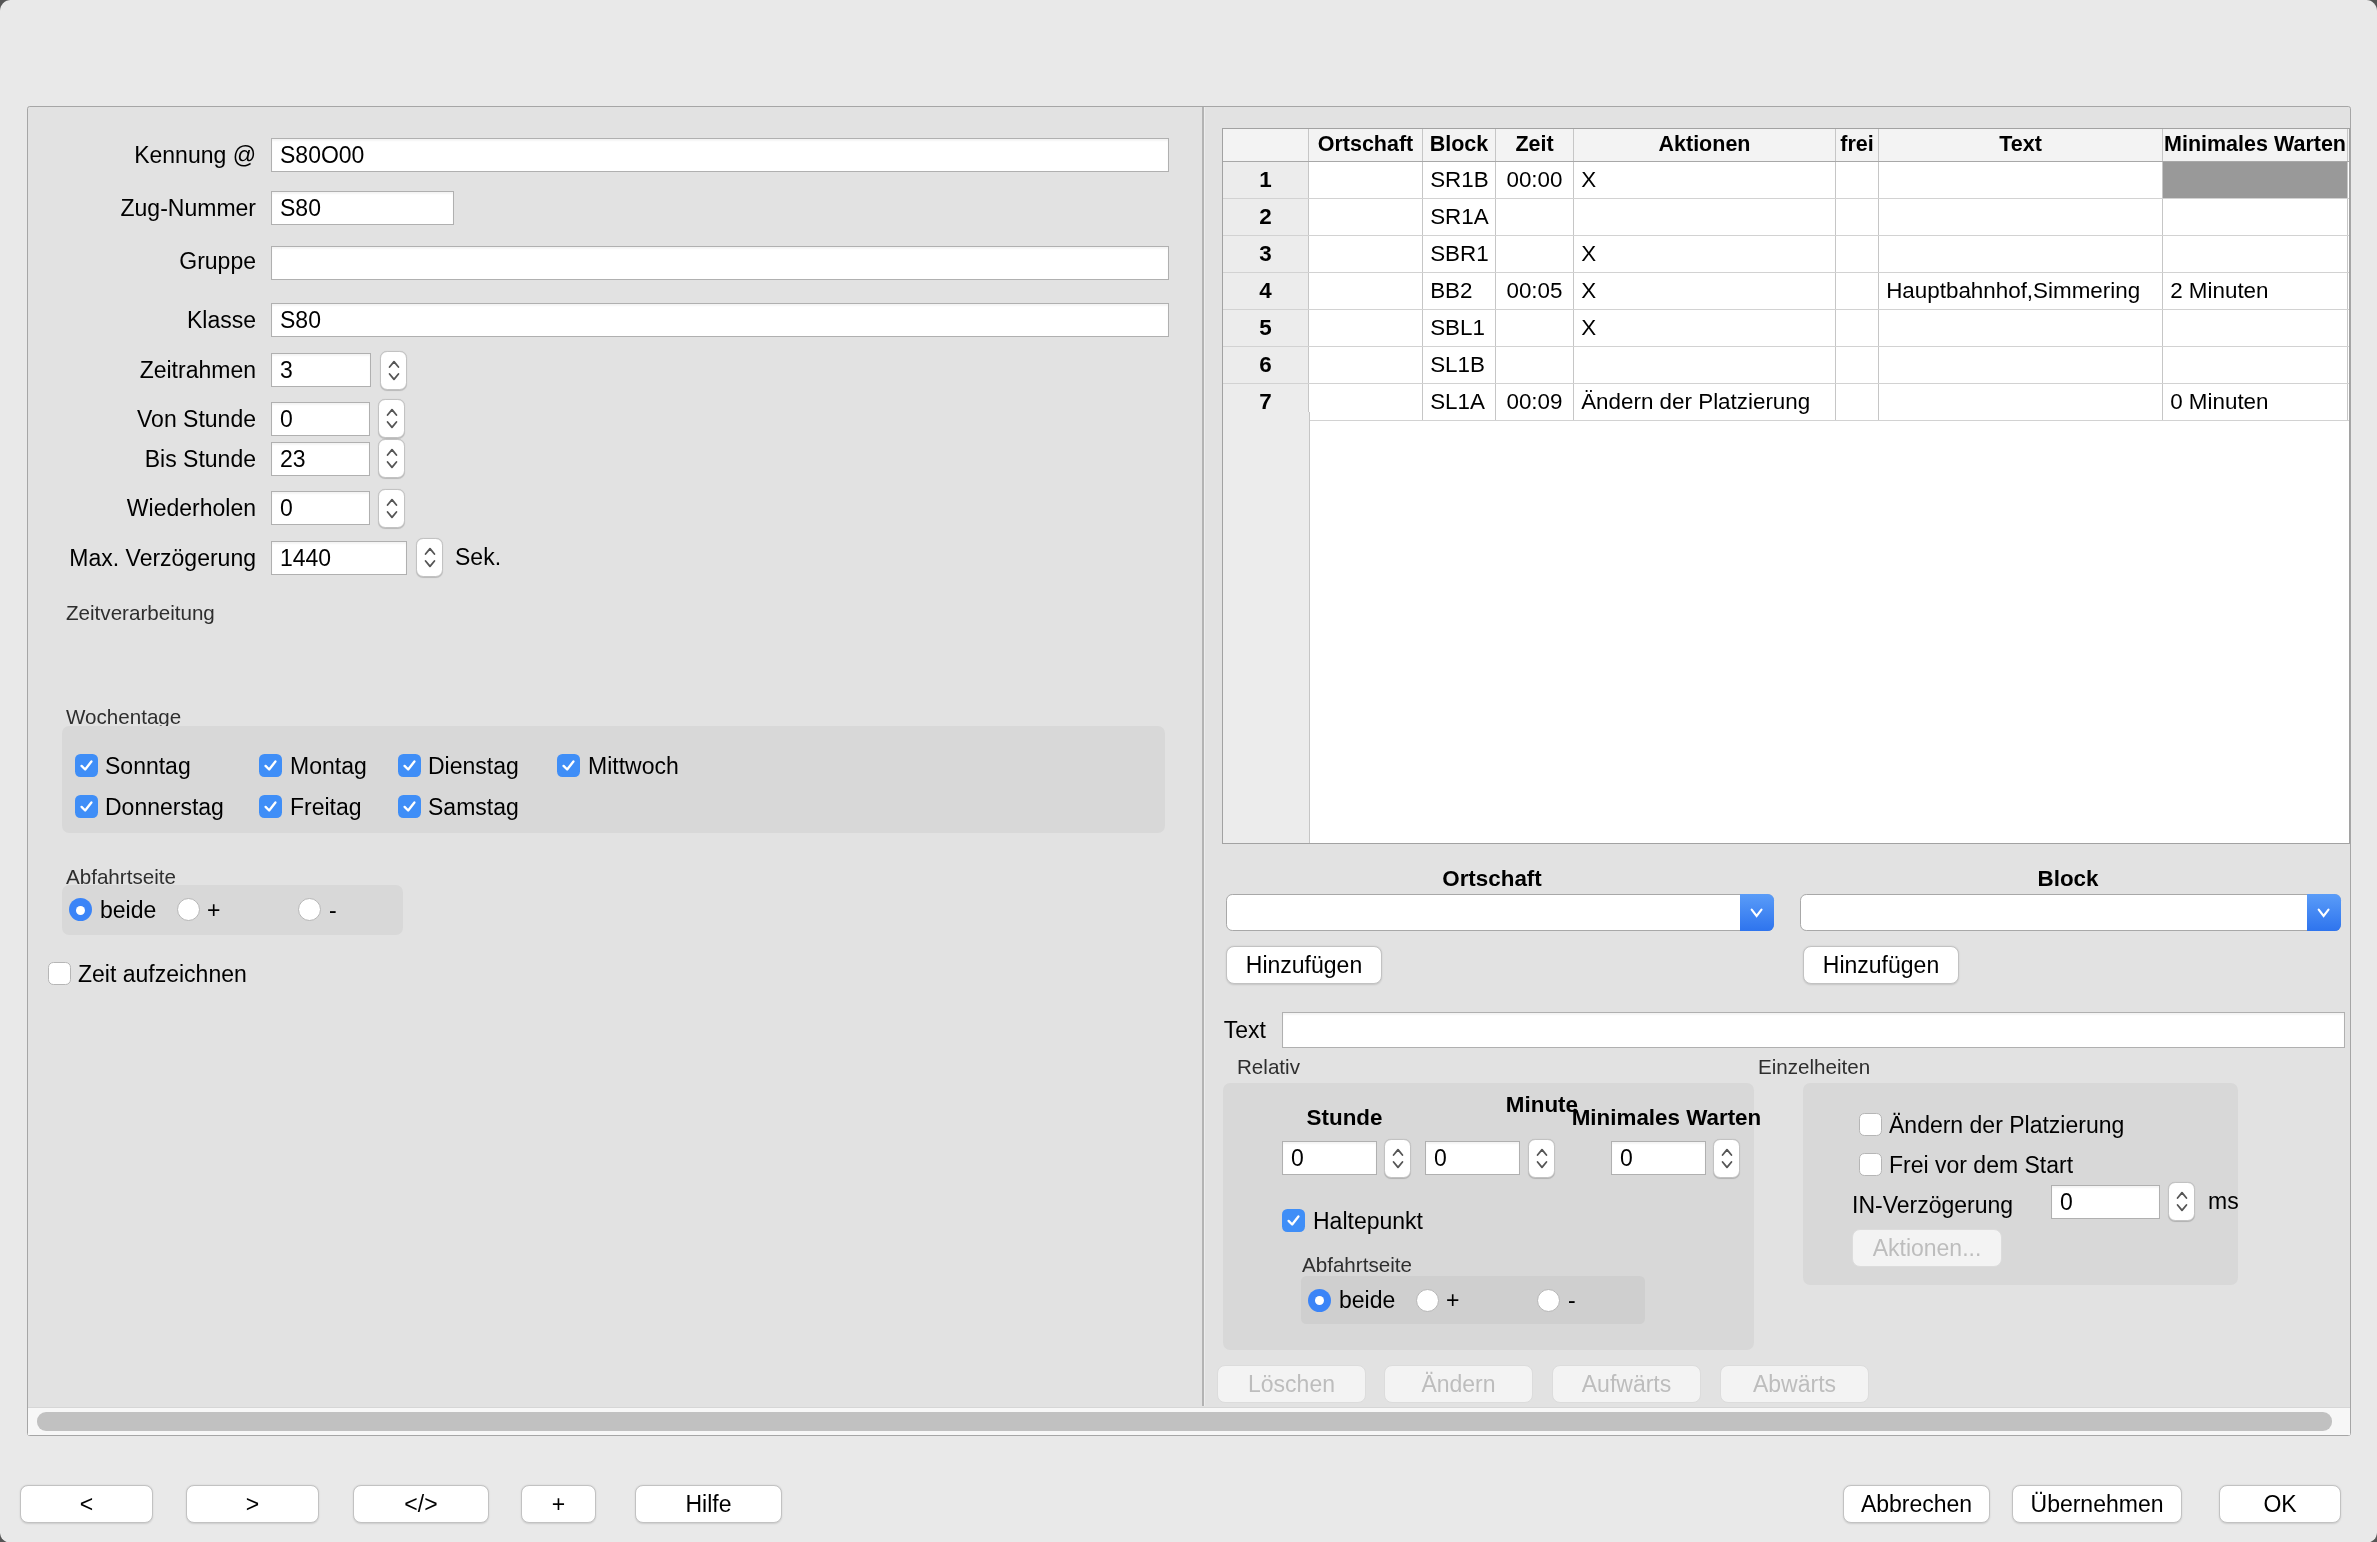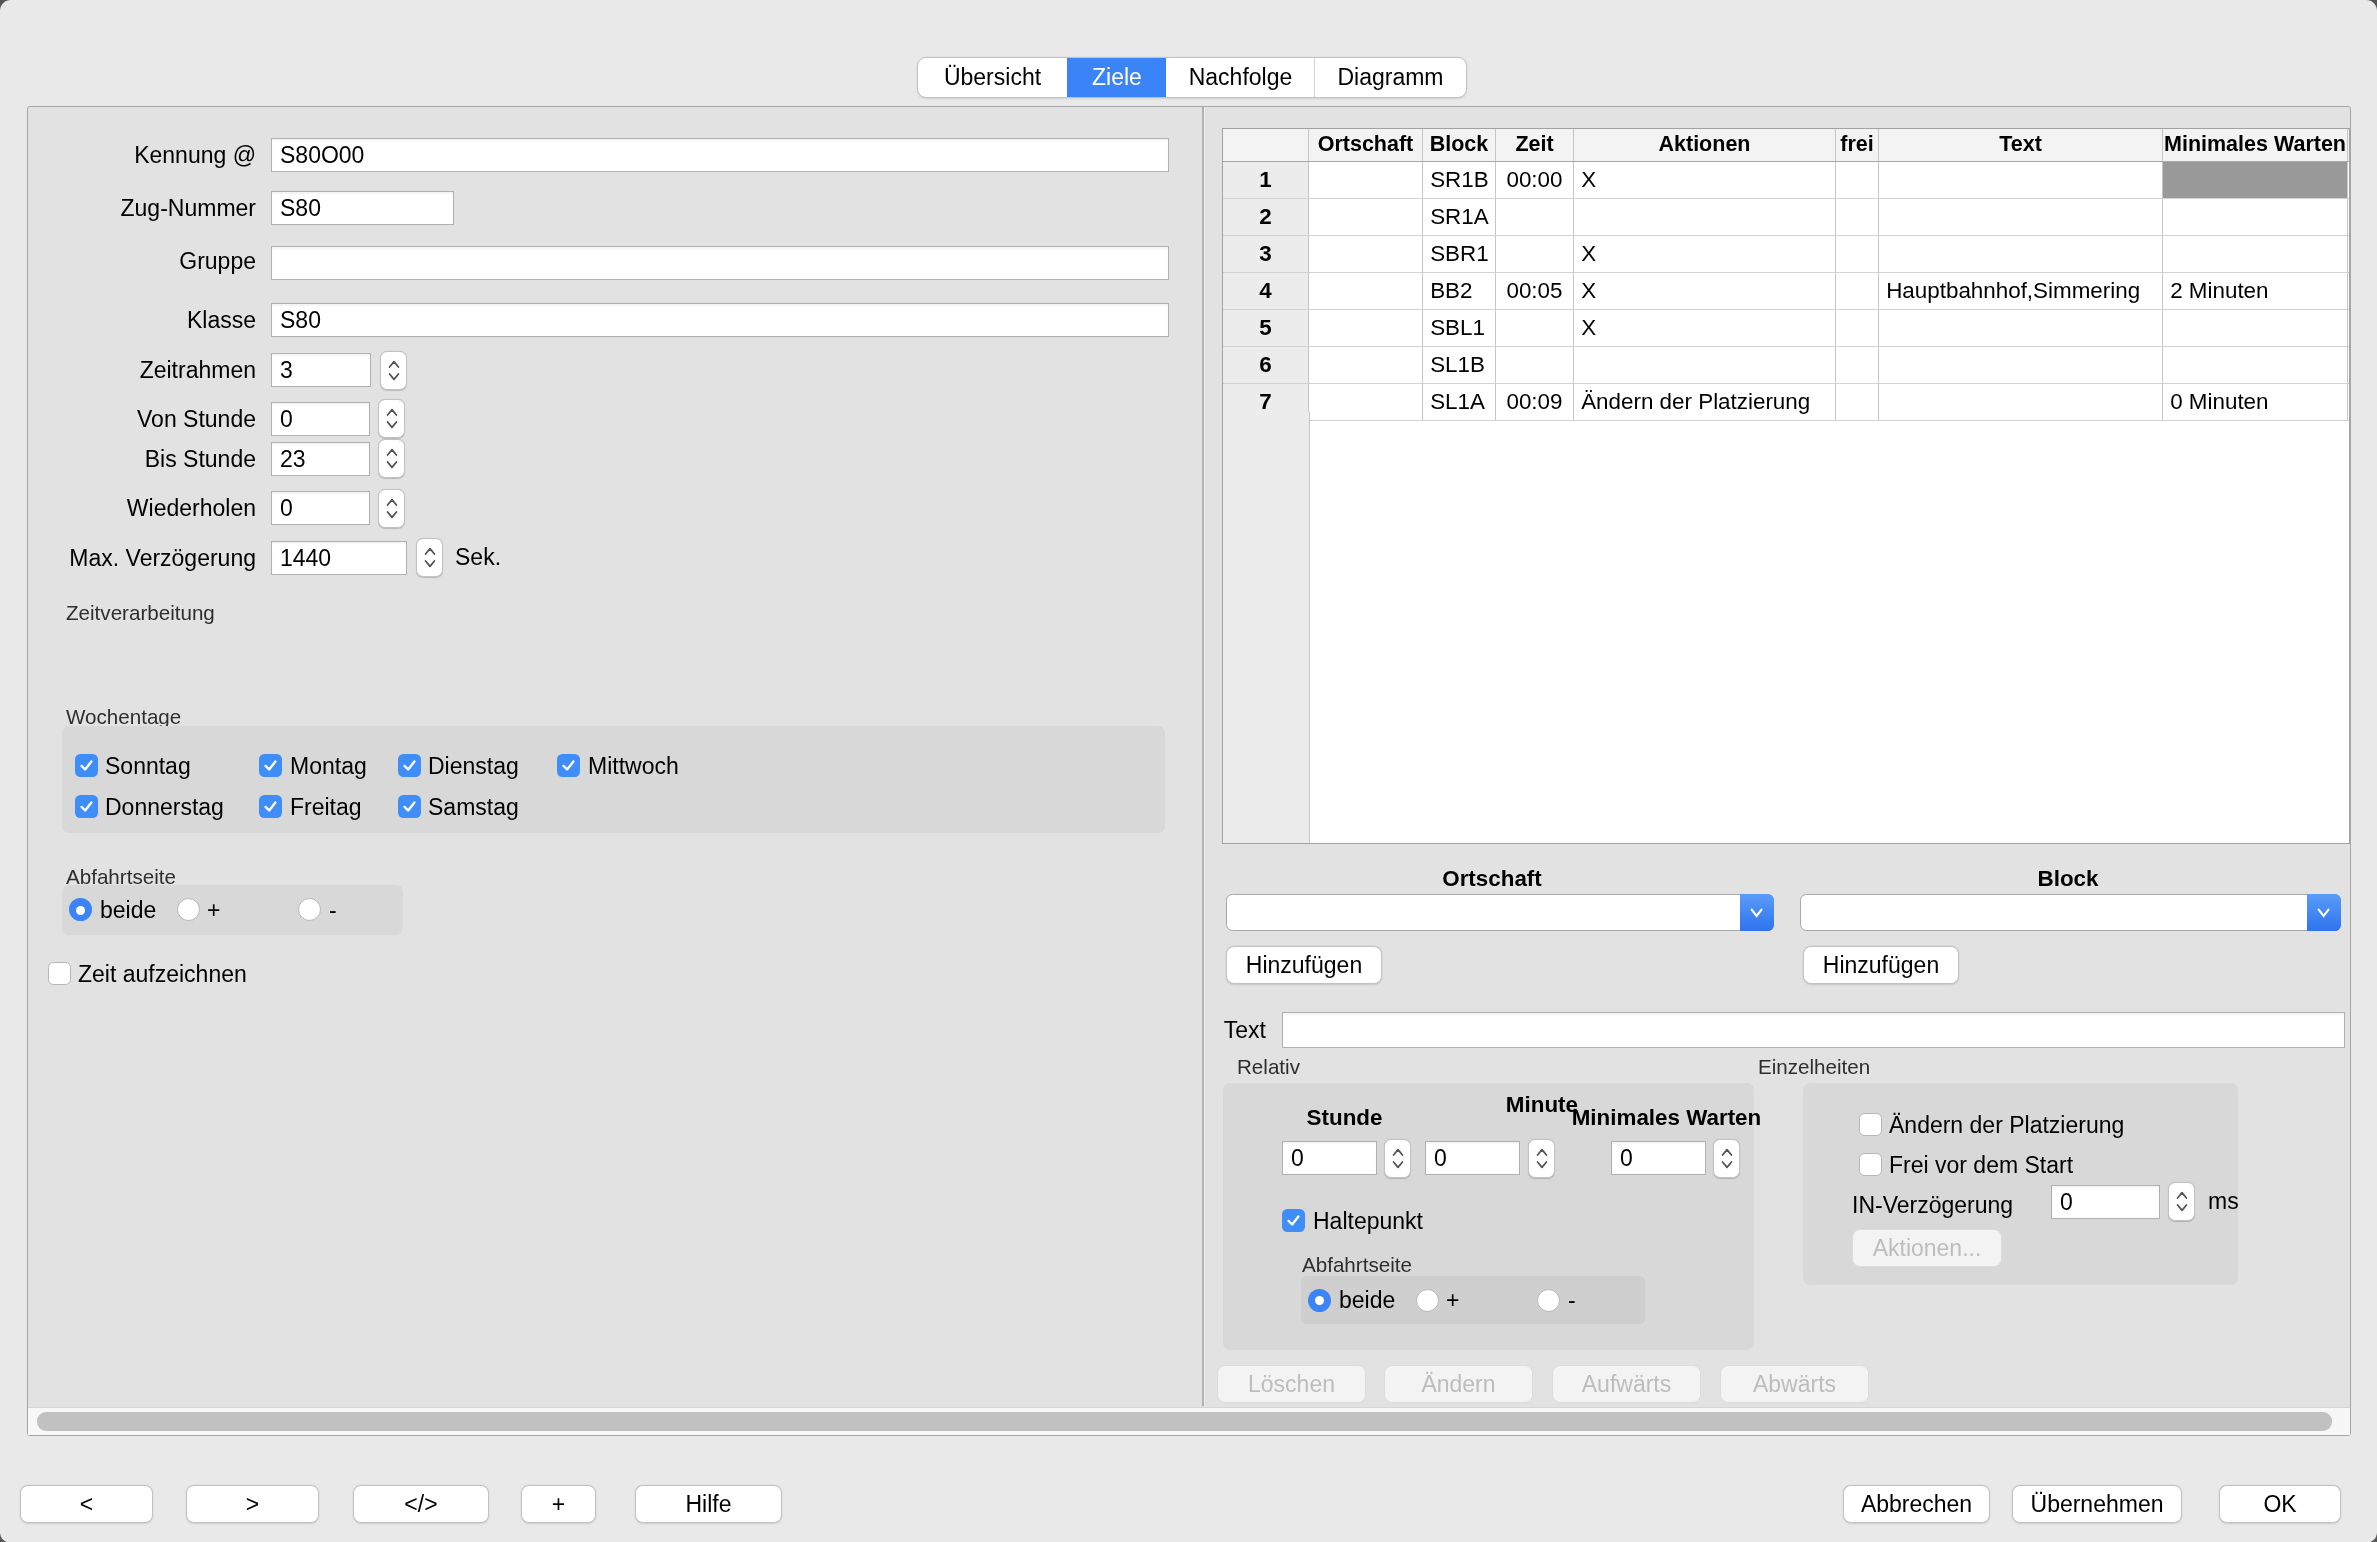--- a/index.html
+++ b/index.html
@@ -63,26 +63,20 @@
   .btn.disabled{background:#f3f3f3;border-color:#dcdcdc;color:#bdbdbd;box-shadow:none;}
   
   .hscroll{position:absolute;left:0;right:0;bottom:0;height:27px;background:#f7f7f7;border-top:0.9px solid #d6d6d6;}
   .hthumb{position:absolute;left:9px;top:3.6px;width:2295px;height:19px;background:#c1c1c1;border-radius:9px;}
 </style>
 </head>
 <body>
 
 <div class="window">
 
-  <div class="tabbar" id="tabbar">
-      <div class="seg" style="width: 149px;">Übersicht</div>
-      <div class="seg active" style="width: 99px;">Ziele</div>
-      <div class="seg after-active" style="width: 148px;">Nachfolge</div>
-      <div class="seg" style="width: 152px;">Diagramm</div>
-    </div>
 
   <div class="panel">
     <div id="left-pane">
         <div class="flabel" style="top: 30.5px;">Kennung @</div>
         <div class="tfield" style="left: 243px; top: 30.5px; width: 898px;">S80O00</div>
         <div class="flabel" style="top: 84px;">Zug-Nummer</div>
         <div class="tfield" style="left: 243px; top: 84px; width: 183px;">S80</div>
         <div class="flabel" style="top: 137px;">Gruppe</div>
         <div class="tfield" style="left: 243px; top: 139px; width: 898px;"></div>
         <div class="flabel" style="top: 196px;">Klasse</div>

